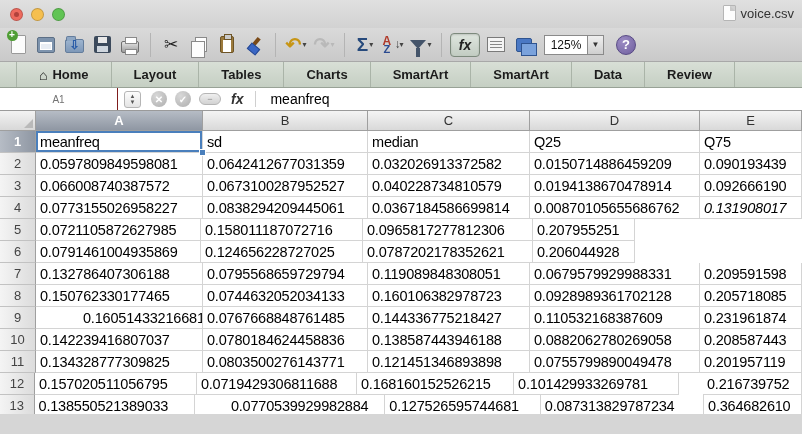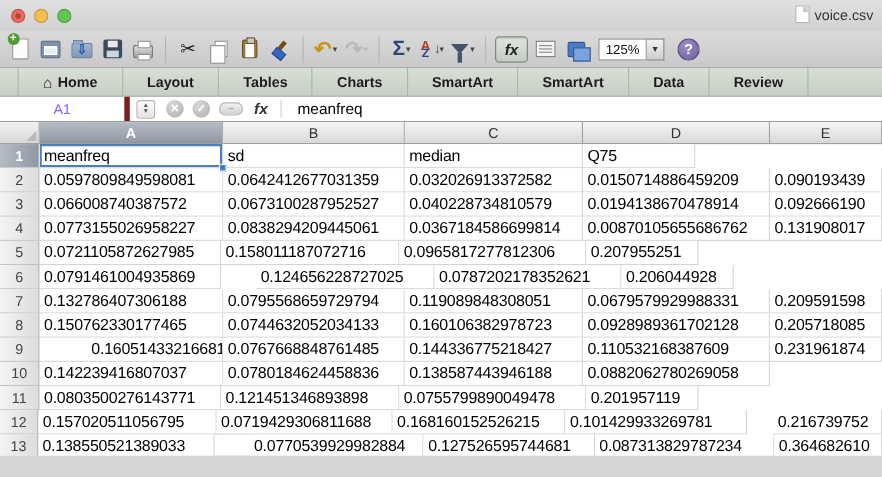--- a/index.html
+++ b/index.html
@@ -66,21 +66,21 @@
   .helpbtn { width:20px; height:20px; border-radius:50%; background:radial-gradient(circle at 35% 30%, #9c8cc4, #6f5f9e); border:1px solid #584a85; color:#fff; font-weight:bold; font-size:13px; display:flex; align-items:center; justify-content:center; margin-left:4px; }
 
   
   .tabbar { height:26px; background:linear-gradient(#d8dfd6,#c5cfc3); border-bottom:1px solid #98a296; display:flex; align-items:stretch; padding-left:16px; }
   .tab { display:flex; align-items:center; gap:5px; padding:0 22px; font-size:13px; font-weight:bold; color:#1c1c1c; border-right:1px solid #aab4a8; }
   .tab:first-child { border-left:1px solid #aab4a8; }
   .house { font-size:14px; color:#111; }
 
   
   .fbar { height:23px; background:#fff; border-bottom:1px solid #9a9a9a; display:flex; align-items:center; }
-  .cellref { width:118px; height:100%; display:flex; align-items:center; justify-content:center; font-size:13px; color:#8b5cf6; border-right:5px solid #7f1d1d; }
+  .cellref { width:118px; height:100%; display:flex; align-items:center; justify-content:center; font-size:10px; color:#737373; border-right:1px solid #7f1d1d; }
   .stepper { width:17px; height:17px; border:1px solid #b5b5b5; border-radius:3px; display:flex; flex-direction:column; align-items:center; justify-content:center; font-size:6px; line-height:6px; color:#555; margin:0 6px; background:linear-gradient(#fdfdfd,#e4e4e4); }
   .fcirc { width:16px; height:16px; border-radius:50%; background:radial-gradient(circle at 35% 30%, #d8d8d8, #aeaeae); color:#fff; font-size:10px; font-weight:bold; display:flex; align-items:center; justify-content:center; margin:0 4px; }
   .fpill { width:22px; height:12px; border-radius:7px; background:linear-gradient(#efefef,#d2d2d2); border:1px solid #b5b5b5; color:#8a8a8a; font-size:9px; display:flex; align-items:center; justify-content:center; margin:0 4px; }
   .fxlabel { font-style:italic; font-weight:bold; font-size:14px; color:#333; margin:0 6px; }
   .fdiv { width:1px; height:16px; background:#cfcfcf; margin:0 6px; }
   .fcontent { font-size:14px; color:#000; padding-left:8px; }
 
   
   .sheet { position:relative; background:#fff; height:303px; overflow:hidden; }
   .hdr-row { display:flex; height:20px; }
@@ -243,20 +243,21 @@
         <div class="colhdr" style="width: 165px;">B</div>
         <div class="colhdr" style="width: 162px;">C</div>
         <div class="colhdr" style="width: 170px;">D</div>
         <div class="colhdr" style="width: 102px;">E</div>
       </div>
       <div class="grid-row">
         <div class="rowhdr sel">1</div>
         <div class="cell selcell" style="width: 167px;">meanfreq<div class="handle"></div></div>
         <div class="cell" style="width: 165px;">sd</div>
         <div class="cell" style="width: 162px;">median</div>
+        <div class="cell" style="width: 170px;">Q25</div>
         <div class="cell" style="width: 102px;">Q75</div>
       </div>
       <div class="grid-row">
         <div class="rowhdr">2</div>
         <div class="cell" style="width: 167px;">0.0597809849598081</div>
         <div class="cell" style="width: 165px;">0.0642412677031359</div>
         <div class="cell" style="width: 162px;">0.032026913372582</div>
         <div class="cell" style="width: 170px;">0.0150714886459209</div>
         <div class="cell" style="width: 102px;">0.090193439</div>
       </div>
@@ -267,33 +268,33 @@
         <div class="cell" style="width: 162px;">0.040228734810579</div>
         <div class="cell" style="width: 170px;">0.0194138670478914</div>
         <div class="cell" style="width: 102px;">0.092666190</div>
       </div>
       <div class="grid-row">
         <div class="rowhdr">4</div>
         <div class="cell" style="width: 167px;">0.0773155026958227</div>
         <div class="cell" style="width: 165px;">0.0838294209445061</div>
         <div class="cell" style="width: 162px;">0.0367184586699814</div>
         <div class="cell" style="width: 170px;">0.00870105655686762</div>
-        <div class="cell" style="width: 102px;">0.131908017</div>
+        <div class="cell" style="width: 102px; font-style: italic;">0.131908017</div>
       </div>
       <div class="grid-row">
         <div class="rowhdr">5</div>
         <div class="cell" style="width: 165px;">0.0721105872627985</div>
         <div class="cell" style="width: 162px;">0.158011187072716</div>
         <div class="cell" style="width: 170px;">0.0965817277812306</div>
         <div class="cell" style="width: 102px;">0.207955251</div>
       </div>
       <div class="grid-row">
         <div class="rowhdr">6</div>
         <div class="cell" style="width: 165px;">0.0791461004935869</div>
-        <div class="cell" style="width: 162px; margin-left: 32px;">0.124656228727025</div>
+        <div class="cell" style="width: 162px;">0.124656228727025</div>
         <div class="cell" style="width: 170px;">0.0787202178352621</div>
         <div class="cell" style="width: 102px;">0.206044928</div>
       </div>
       <div class="grid-row">
         <div class="rowhdr">7</div>
         <div class="cell" style="width: 167px;">0.132786407306188</div>
         <div class="cell" style="width: 165px;">0.0795568659729794</div>
         <div class="cell" style="width: 162px;">0.119089848308051</div>
         <div class="cell" style="width: 170px;">0.0679579929988331</div>
         <div class="cell" style="width: 102px;">0.209591598</div>
@@ -313,23 +314,25 @@
         <div class="cell" style="width: 162px;">0.144336775218427</div>
         <div class="cell" style="width: 170px;">0.110532168387609</div>
         <div class="cell" style="width: 102px;">0.231961874</div>
       </div>
       <div class="grid-row">
         <div class="rowhdr">10</div>
         <div class="cell" style="width: 167px;">0.142239416807037</div>
         <div class="cell" style="width: 165px;">0.0780184624458836</div>
         <div class="cell" style="width: 162px;">0.138587443946188</div>
         <div class="cell" style="width: 170px;">0.0882062780269058</div>
+        <div class="cell" style="width: 102px;">0.208587443</div>
       </div>
       <div class="grid-row">
         <div class="rowhdr">11</div>
+        <div class="cell" style="width: 167px;">0.134328777309825</div>
         <div class="cell" style="width: 165px;">0.0803500276143771</div>
         <div class="cell" style="width: 162px;">0.121451346893898</div>
         <div class="cell" style="width: 170px;">0.0755799890049478</div>
         <div class="cell" style="width: 102px;">0.201957119</div>
       </div>
       <div class="grid-row">
         <div class="rowhdr">12</div>
         <div class="cell" style="width: 167px;">0.157020511056795</div>
         <div class="cell" style="width: 165px;">0.0719429306811688</div>
         <div class="cell" style="width: 162px;">0.168160152526215</div>

